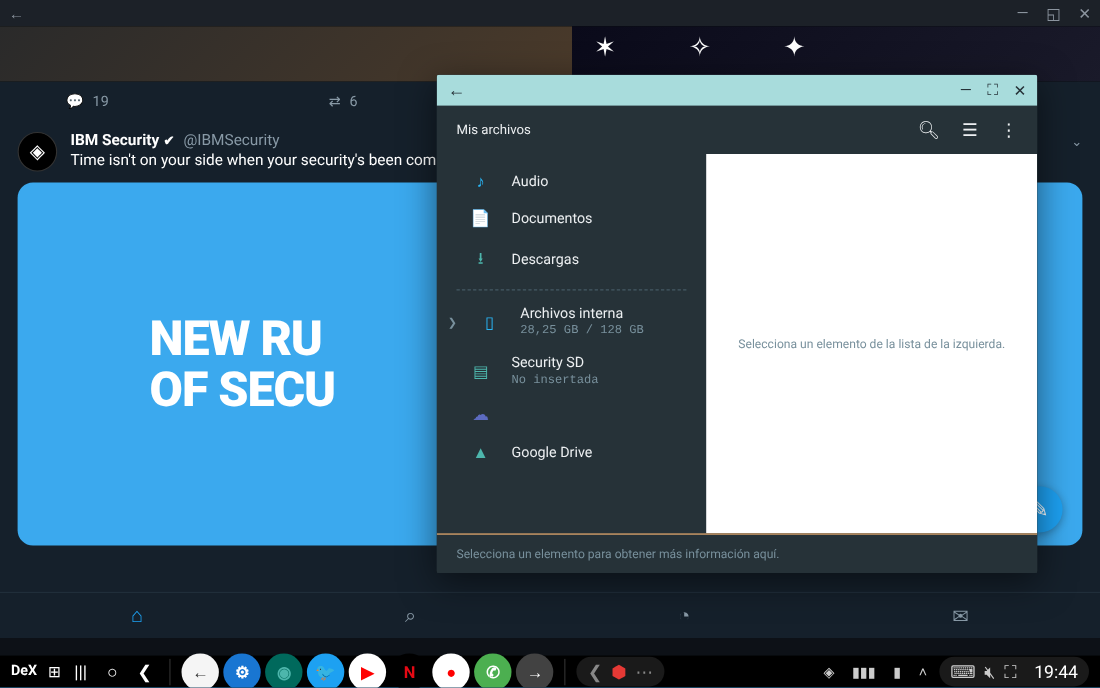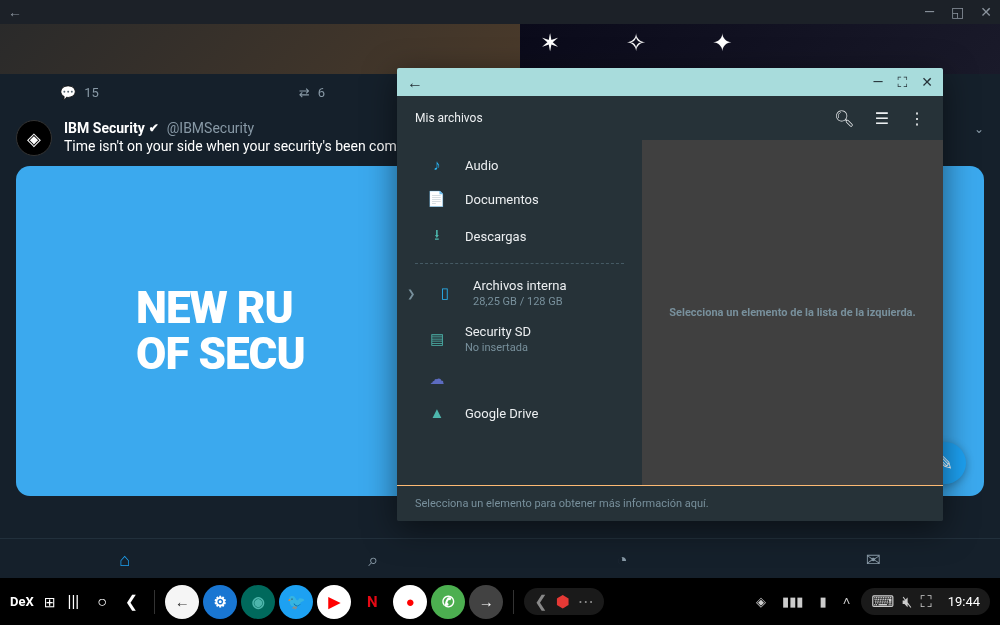--- a/index.html
+++ b/index.html
@@ -53,37 +53,37 @@
 .file-icon { width: 20px; text-align: center; font-size: 15px; }
 .file-icon.audio { color: #29b6f6; }
 .file-icon.doc { color: #ffb74d; }
 .file-icon.download { color: #4db6ac; }
 .file-icon.apk { color: #ef5350; font-size: 11px; font-weight: bold; }
 .file-icon.storage { color: #29b6f6; }
 .file-icon.sd { color: #4db6ac; }
 .file-icon.cloud { color: #5c6bc0; }
 .file-icon.gdrive { color: #4db6ac; }
 .file-label { color: #eceff1; font-size: 13px; }
-.file-sublabel { color: #78909c; font-size: 11px; margin-top: 2px; }
+.file-sublabel { color: #78909c; font-size: 11px; margin-top: 2px; font-family: Liberation Mono, monospace; }
 .file-divider { height: 1px; background: #37474f; margin: 6px 18px; border-top: 1px dashed #455a64; background: none; }
-.file-content { flex: 1; background: #404040; display: flex; align-items: center; justify-content: center; padding: 20px; font-weight: bold; }
+.file-content { flex: 1; background: #ffffff; display: flex; align-items: center; justify-content: center; padding: 20px; }
 .file-content-text { color: #78909c; font-size: 11px; text-align: center; }
 .file-footer { height: 36px; background: #263238; border-top: 1px solid #fdba74; display: flex; align-items: center; padding: 0 18px; }
 .file-footer-text { color: #78909c; font-size: 11px; }
 
 
-.taskbar { position: absolute; bottom: 0; left: 0; right: 0; height: 47px; background: #000; display: flex; align-items: center; padding: 0 10px; gap: 6px; }
+.taskbar { position: absolute; bottom: 0; left: 0; right: 0; height: 29px; background: #000; display: flex; align-items: center; padding: 0 10px; gap: 6px; }
 .taskbar-dex { color: #fff; font-weight: bold; font-size: 13px; margin-right: 4px; }
 .taskbar-dex-icon { color: #fff; font-size: 14px; }
 .taskbar-nav { color: #fff; font-size: 16px; margin: 0 6px; cursor: pointer; }
 .taskbar-divider { width: 1px; height: 24px; background: #333; margin: 0 4px; }
 .taskbar-app { width: 34px; height: 34px; border-radius: 50%; display: flex; align-items: center; justify-content: center; font-size: 15px; cursor: pointer; }
 .taskbar-spacer { flex: 1; }
 .taskbar-sys { color: #ccc; font-size: 13px; margin: 0 5px; }
-.taskbar-time { color: #fff; font-size: 13px; margin-left: 8px; }
+.taskbar-time { color: #fff; font-size: 16px; margin-left: 8px; }
 .taskbar-group { display: flex; align-items: center; background: #1a1a1a; border-radius: 20px; padding: 4px 10px; gap: 8px; }
 </style>
 </head>
 <body>
 
 <div class="window-chrome">
   <span class="chrome-back">←</span>
   <div class="chrome-spacer"></div>
   <span class="chrome-btn">—</span>
   <span class="chrome-btn">◱</span>
@@ -91,21 +91,21 @@
 </div>
 
 <div class="twitter-bg">
   <div class="image-row">
     <div class="image-left"></div>
     <div class="image-right"></div>
   </div>
   <div class="tweet-actions">
     <div class="tweet-action">
       <span>💬</span>
-      <span>15</span>
+      <span>19</span>
     </div>
     <div class="tweet-action">
       <span>⇄</span>
       <span>6</span>
     </div>
   </div>
   <div class="tweet-header">
     <div class="avatar">◈</div>
     <div class="tweet-info">
       <div class="tweet-name">

